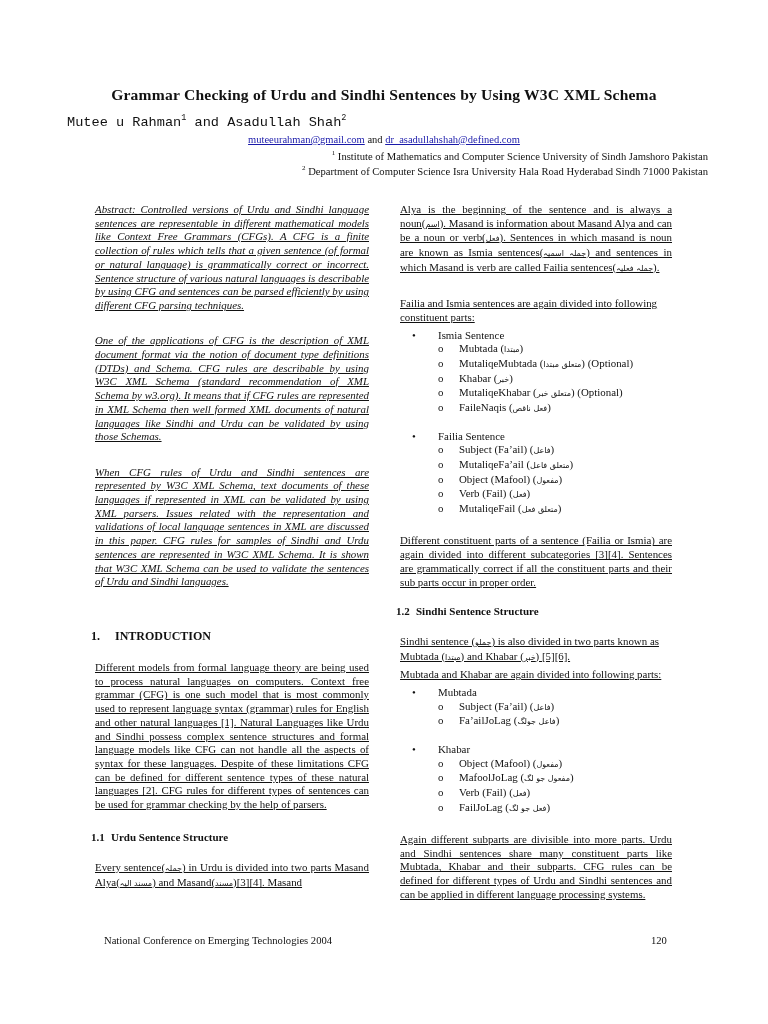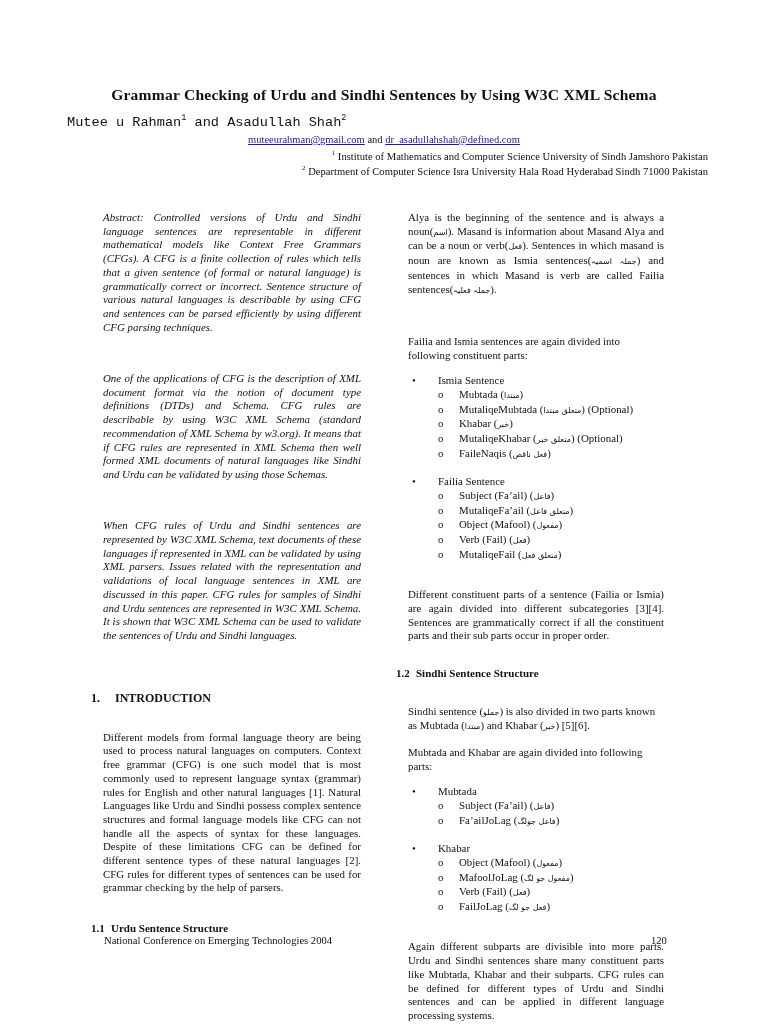--- a/index.html
+++ b/index.html
@@ -15,21 +15,21 @@
     .emails a { color: #1a1aaa; text-decoration: underline; }
     .affil { position: absolute; left: 60px; width: 648px; text-align: right; font-size: 10.6px; line-height: 12px; }
     .affil sup { font-size: 7px; }
     .affil.a1 { top: 147px; }
     .affil.a2 { top: 162px; }
 
     .col { position: absolute; width: 282px; font-size: 10.9px; line-height: 13.7px; }
     .col.left { left: 91px; top: 199px; }
     .col.right { left: 396px; top: 199px; width: 280px; }
 
-    p { margin: 12px; text-align: justify; }
+    p { margin: 4px; text-align: justify; text-decoration: underline; }
     .it { font-style: italic; }
     .gap { height: 13.7px; }
     .sec { font-weight: bold; font-size: 12px; }
     .sec .num { display: inline-block; width: 24px; }
     .subsec { font-weight: bold; font-size: 11px; }
     .subsec .num { display: inline-block; width: 20px; }
 
     ul.l1 { list-style: none; margin: 0; padding: 0; }
     ul.l1 > li { position: relative; padding-left: 42px; }
     ul.l1 > li > .bullet { position: absolute; left: 16px; top: 0; }
@@ -75,20 +75,21 @@
     <div class="sec">
       <span class="num">1.</span><span>INTRODUCTION</span>
     </div>
     <div class="gap" style="height:13px"></div>
     <p>Different models from formal language theory are being used to process natural languages on computers. Context free grammar (CFG) is one such model that is most commonly used to represent language syntax (grammar) rules for English and other natural languages   [1]. Natural Languages like Urdu and Sindhi possess complex sentence structures and formal language models like CFG can not handle all the aspects of syntax for these languages. Despite of these limitations CFG can be defined for different sentence types of these natural languages [2]. CFG rules for different types of sentences can be used for grammar checking by the help of parsers.</p>
     <div class="gap" style="height:15px"></div>
     <div class="subsec">
       <span class="num">1.1</span><span>Urdu Sentence Structure</span>
     </div>
     <div class="gap" style="height:13px"></div>
+    <p><span>Every sentence(</span><span class="ur" dir="rtl">جملہ</span><span>) in Urdu is divided into two parts Masand Alya(</span><span class="ur" dir="rtl">مسند الیہ</span><span>) and Masand(</span><span class="ur" dir="rtl">مسند</span><span>)[3][4]. Masand</span></p>
   </div>
 
   <div class="col right">
     <p><span>Alya is the beginning of the sentence and is always a noun(</span><span class="ur" dir="rtl">اسم</span><span>). Masand is information about Masand Alya and can be a noun or verb(</span><span class="ur" dir="rtl">فعل</span><span>). Sentences in which masand is noun are known as Ismia sentences(</span><span class="ur" dir="rtl">جملہ اسمیہ</span><span>) and sentences in which Masand is verb are called Failia sentences(</span><span class="ur" dir="rtl">جملہ فعلیہ</span><span>).</span></p>
     <div class="gap"></div>
     <p style="text-align:left">Failia and Ismia sentences are again divided into following constituent parts:</p>
 
     <ul class="l1">
       <li>
         <span class="bullet">•</span>

